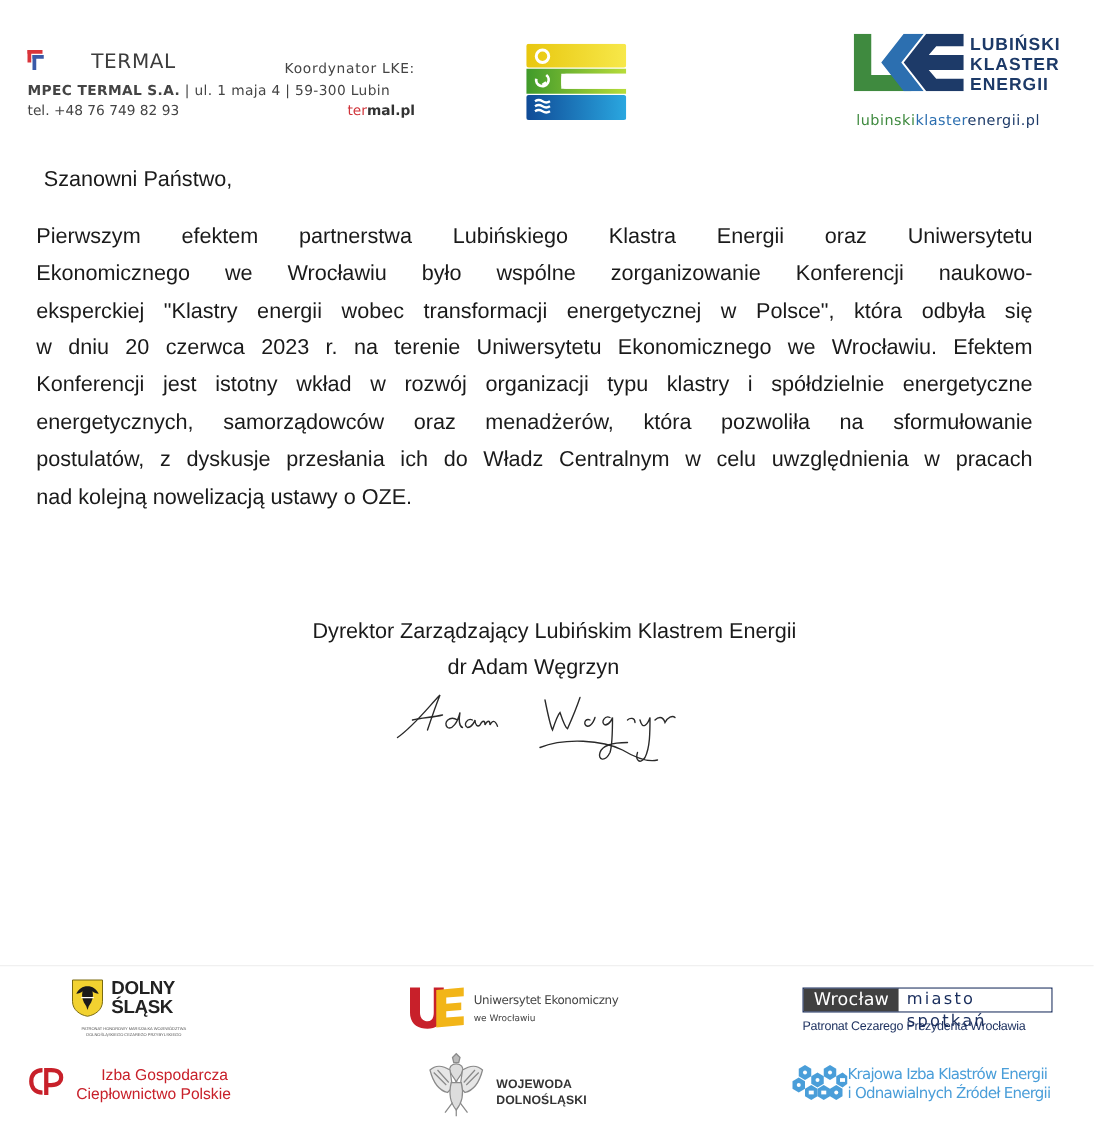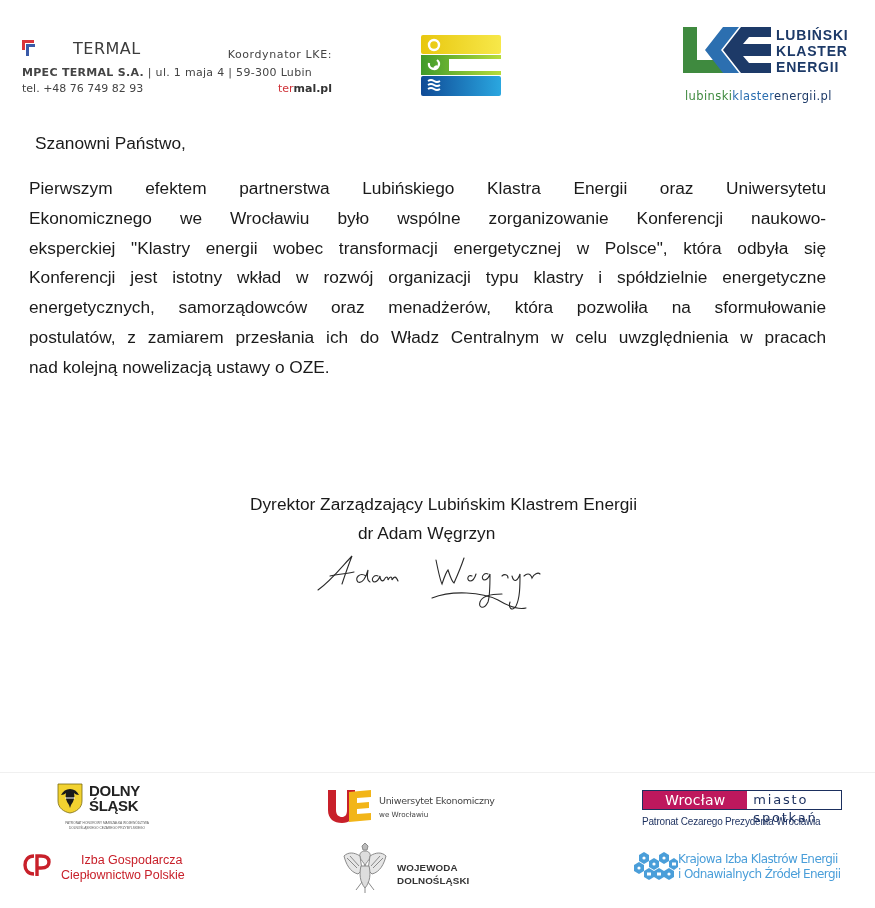--- a/index.html
+++ b/index.html
@@ -54,21 +54,21 @@
   .dolny-text { position: absolute; left: 32px; top: 0; font-size: 15px; line-height: 15px; font-weight: bold; color: #222; letter-spacing: -0.3px; }
   .dolny-note { position: absolute; left: 0; top: 38px; width: 100px; font-size: 3.2px; line-height: 5px; color: #555; text-align: center; text-transform: uppercase; }
 
   .ue { position: absolute; left: 327px; top: 788px; width: 170px; height: 40px; }
   .ue-mark { position: absolute; left: 0; top: 0; width: 45px; height: 36px; }
   .ue-name { position: absolute; left: 52px; top: 7px; font-size: 9.5px; color: #444; font-family: "DejaVu Sans", sans-serif; letter-spacing: -0.3px; white-space: nowrap; }
   .ue-sub { position: absolute; left: 52px; top: 22px; font-size: 7.2px; color: #444; font-family: "DejaVu Sans", sans-serif; }
 
   .wroclaw { position: absolute; left: 642px; top: 790px; width: 200px; height: 40px; }
   .wro-box { position: absolute; left: 0; top: 0; height: 20px; display: flex; border: 1px solid #1b2f5e; }
-  .wro-name { background: #be185d; color: #fff; font-size: 14px; padding: 0 22px; line-height: 18px; font-family: "DejaVu Sans", sans-serif; letter-spacing: 0.2px; }
+  .wro-name { background: #404040; color: #fff; font-size: 14px; padding: 0 8px; line-height: 18px; font-family: "DejaVu Sans", sans-serif; letter-spacing: 0.2px; }
   .wro-motto { background: #fff; color: #1b2f5e; font-size: 13px; padding: 0 6px; line-height: 18px; letter-spacing: 1.8px; font-family: "DejaVu Sans", sans-serif; }
   .wro-patron { position: absolute; left: 0; top: 26px; font-size: 10px; color: #1b2f5e; letter-spacing: -0.2px; white-space: nowrap; }
 
   .izba { position: absolute; left: 23px; top: 850px; width: 180px; height: 36px; }
   .izba-mark { position: absolute; left: 0; top: 4px; width: 28px; height: 22px; }
   .izba-text { position: absolute; left: 38px; top: 3px; font-size: 12.5px; line-height: 14.5px; color: #c8202a; }
   .izba-text .l1 { display: block; padding-left: 20px; }
 
   .wojewoda { position: absolute; left: 342px; top: 842px; width: 140px; height: 55px; }
   .woj-eagle { position: absolute; left: 0; top: 0; width: 46px; height: 52px; }
@@ -142,23 +142,24 @@
   </div>
 </div>
 
 <div class="letter">
   <div class="greeting">Szanowni Państwo,</div>
 
   <div class="para">
     <span class="ln">Pierwszym efektem partnerstwa Lubińskiego Klastra Energii oraz Uniwersytetu</span>
     <span class="ln">Ekonomicznego we Wrocławiu było wspólne zorganizowanie Konferencji naukowo-</span>
     <span class="ln">eksperckiej "Klastry energii wobec transformacji energetycznej w Polsce", która odbyła się</span>
+    <span class="ln">w  dniu 20 czerwca 2023 r. na terenie Uniwersytetu Ekonomicznego we Wrocławiu. Efektem</span>
     <span class="ln">Konferencji jest istotny wkład w rozwój organizacji typu klastry i spółdzielnie energetyczne</span>
     <span class="ln">energetycznych, samorządowców oraz menadżerów, która pozwoliła na sformułowanie</span>
-    <span class="ln">postulatów, z zamiarem przesłania ich do Władz Centralnym w celu uwzględnienia w pracach</span>
+    <span class="ln">postulatów, z dyskusje przesłania ich do Władz Centralnym w celu uwzględnienia w pracach</span>
     <span class="ln last">nad kolejną nowelizacją ustawy o OZE.</span>
   </div>
 
   <div class="sig-title">Dyrektor Zarządzający Lubińskim Klastrem Energii</div>
   <div class="sig-name">dr Adam Węgrzyn</div>
 
   <svg class="signature" viewBox="0 0 250 68" fill="none" stroke="#2a2a2a" stroke-width="1.1" stroke-linecap="round">
     <path d="M6 40 C20 30 32 14 40 6 C36 16 32 28 30 34"></path>
     <path d="M18 26 C26 24 34 24 42 22"></path>
     <path d="M54 26 C48 22 42 28 46 32 C50 34 54 28 56 20 C55 26 55 31 58 32"></path>

